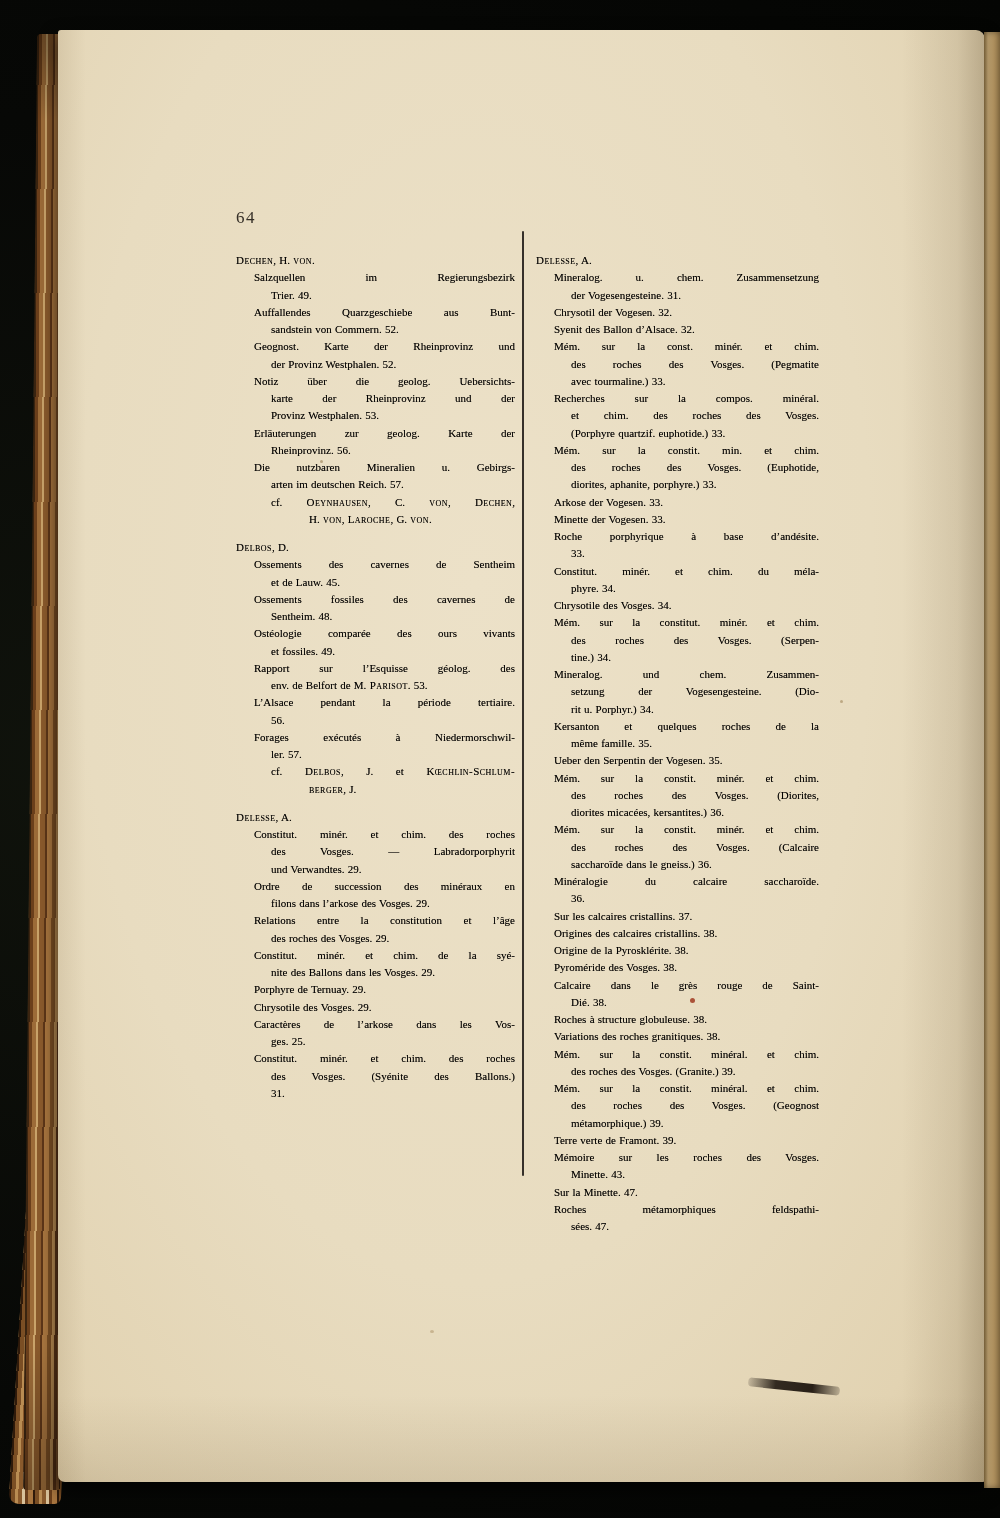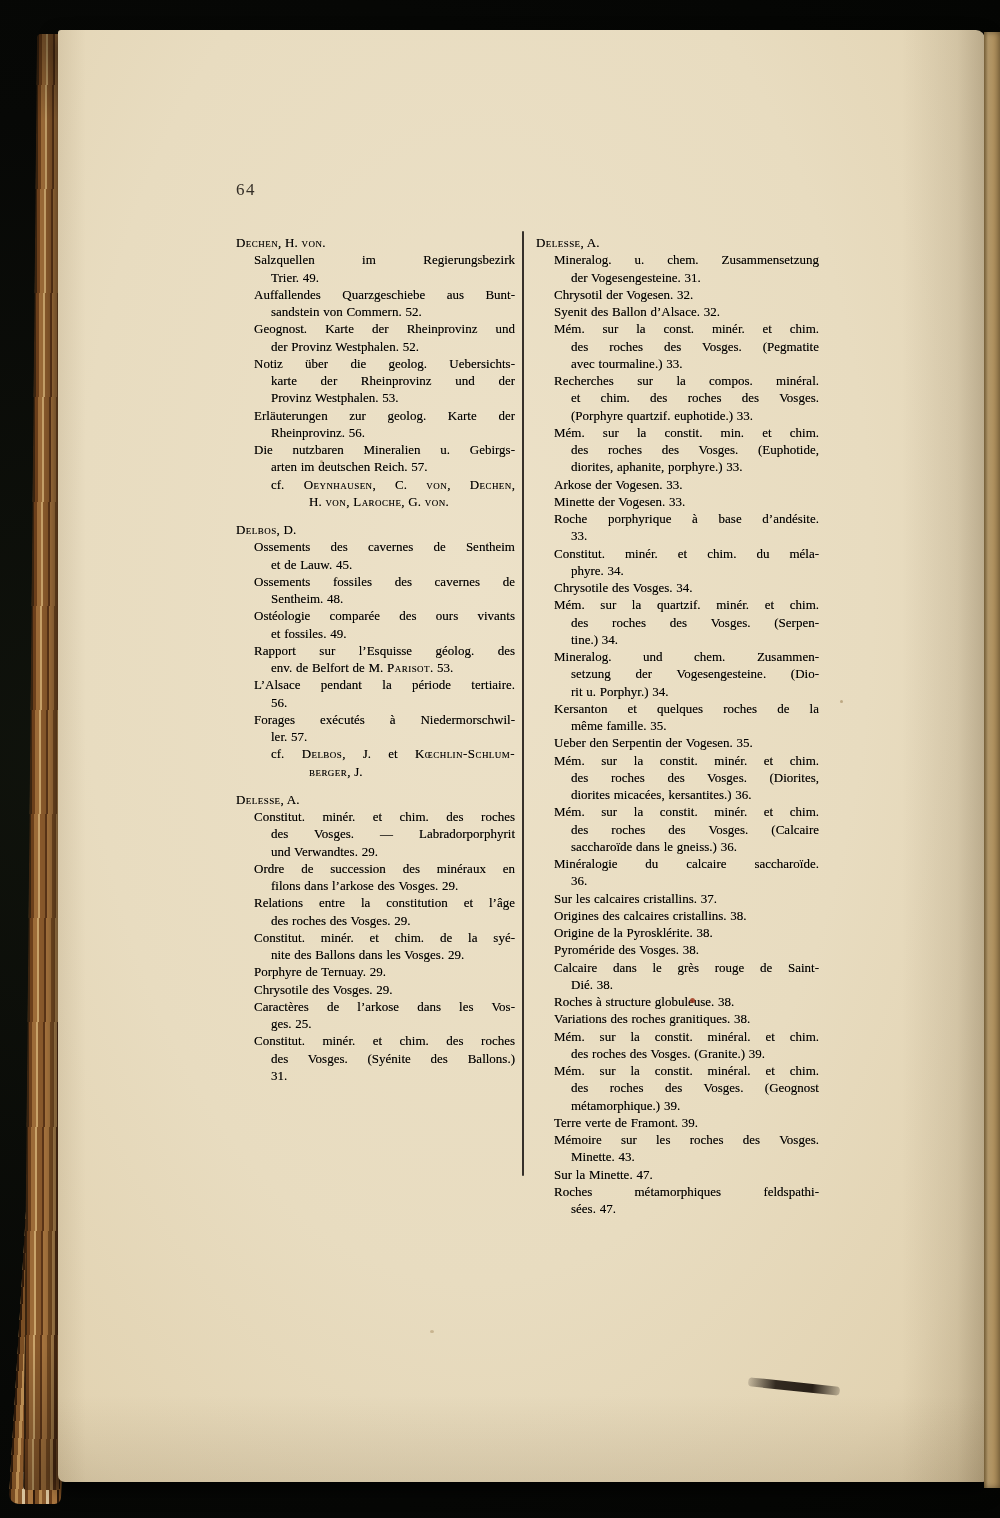--- a/index.html
+++ b/index.html
@@ -29,22 +29,22 @@
     background:
       linear-gradient(to bottom, rgba(0,0,0,0) 94%, rgba(80,60,30,.12) 100%),
       linear-gradient(to right, rgba(90,60,20,.10) 0%, rgba(0,0,0,0) 3%, rgba(0,0,0,0) 91%, rgba(60,40,10,.10) 97%, rgba(60,40,10,.25) 100%),
       radial-gradient(ellipse at 45% 38%, #ece1c8 0%, var(--paper,#e8dcc0) 55%, #e2d3b2 86%, #d9c8a4 100%);
     border-radius:3px 9px 2px 7px;
     box-shadow:0 8px 18px rgba(0,0,0,.75);}
   
   .fore-edge-right{position:absolute;left:984px;top:32px;width:16px;height:1456px;
     background:linear-gradient(to right,#8f7445 0,#b59a6b 4px,#ad8f5d 10px,#9a7c4c 16px);
     box-shadow:inset 0 0 6px rgba(0,0,0,.4);}
-  .page-number{position:absolute;left:236px;top:180px;font-size:17px;letter-spacing:1.5px;color:var(--ink,#352f27);}
-  .col{position:absolute;top:234px;font-size:13px;}
+  .page-number{position:absolute;left:236px;top:208px;font-size:17px;letter-spacing:1.5px;color:var(--ink,#352f27);}
+  .col{position:absolute;top:252px;font-size:11px;}
   .col-left{left:236px;width:279px;}
   .col-right{left:536px;width:283px;}
   .divider{position:absolute;left:522px;top:231px;width:1.7px;height:945px;background:var(--divider,#36302a);border-radius:1px;}
   .section + .section{margin-top:11px;}
   .line,.heading{line-height:17.25px;word-spacing:.5px;text-shadow:0 0 .4px rgba(50,40,30,.55);}
   .sc{font-variant:small-caps;letter-spacing:.45px;}
   .ind1{margin-left:18px;}
   .ind2{margin-left:35px;}
   .ind3{margin-left:73px;}
   .fill{text-align:justify;text-align-last:justify;}
@@ -141,21 +141,21 @@
         <div class="line ind1 fill">Mém. sur la constit. min. et chim.</div>
         <div class="line ind2 fill">des roches des Vosges. (Euphotide,</div>
         <div class="line ind2">diorites, aphanite, porphyre.) 33.</div>
         <div class="line ind1">Arkose der Vogesen. 33.</div>
         <div class="line ind1">Minette der Vogesen. 33.</div>
         <div class="line ind1 fill">Roche porphyrique à base d’andésite.</div>
         <div class="line ind2">33.</div>
         <div class="line ind1 fill">Constitut. minér. et chim. du méla-</div>
         <div class="line ind2">phyre. 34.</div>
         <div class="line ind1">Chrysotile des Vosges. 34.</div>
-        <div class="line ind1 fill">Mém. sur la quartzif. minér. et chim.</div>
+        <div class="line ind1 fill">Mém. sur la constitut. minér. et chim.</div>
         <div class="line ind2 fill">des roches des Vosges. (Serpen-</div>
         <div class="line ind2">tine.) 34.</div>
         <div class="line ind1 fill">Mineralog. und chem. Zusammen-</div>
         <div class="line ind2 fill">setzung der Vogesengesteine. (Dio-</div>
         <div class="line ind2">rit u. Porphyr.) 34.</div>
         <div class="line ind1 fill">Kersanton et quelques roches de la</div>
         <div class="line ind2">même famille. 35.</div>
         <div class="line ind1">Ueber den Serpentin der Vogesen. 35.</div>
         <div class="line ind1 fill">Mém. sur la constit. minér. et chim.</div>
         <div class="line ind2 fill">des roches des Vosges. (Diorites,</div>

